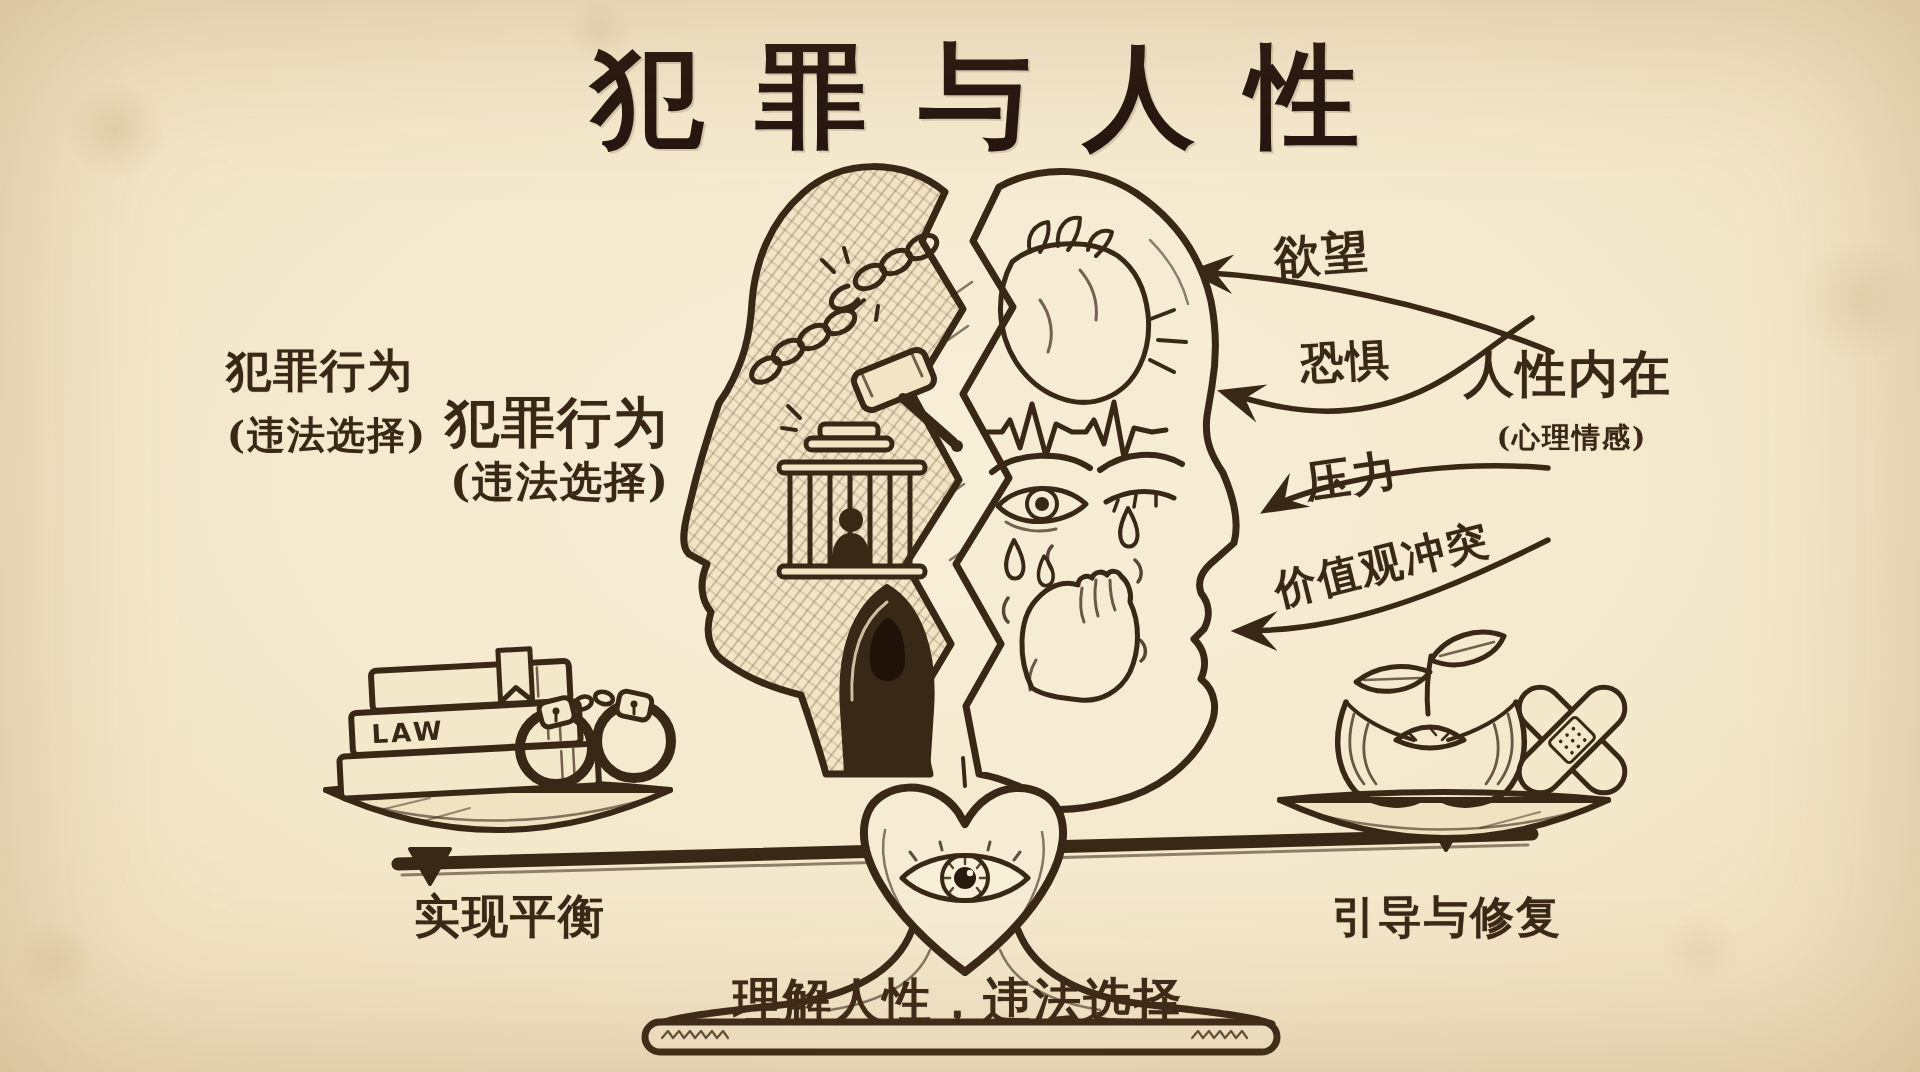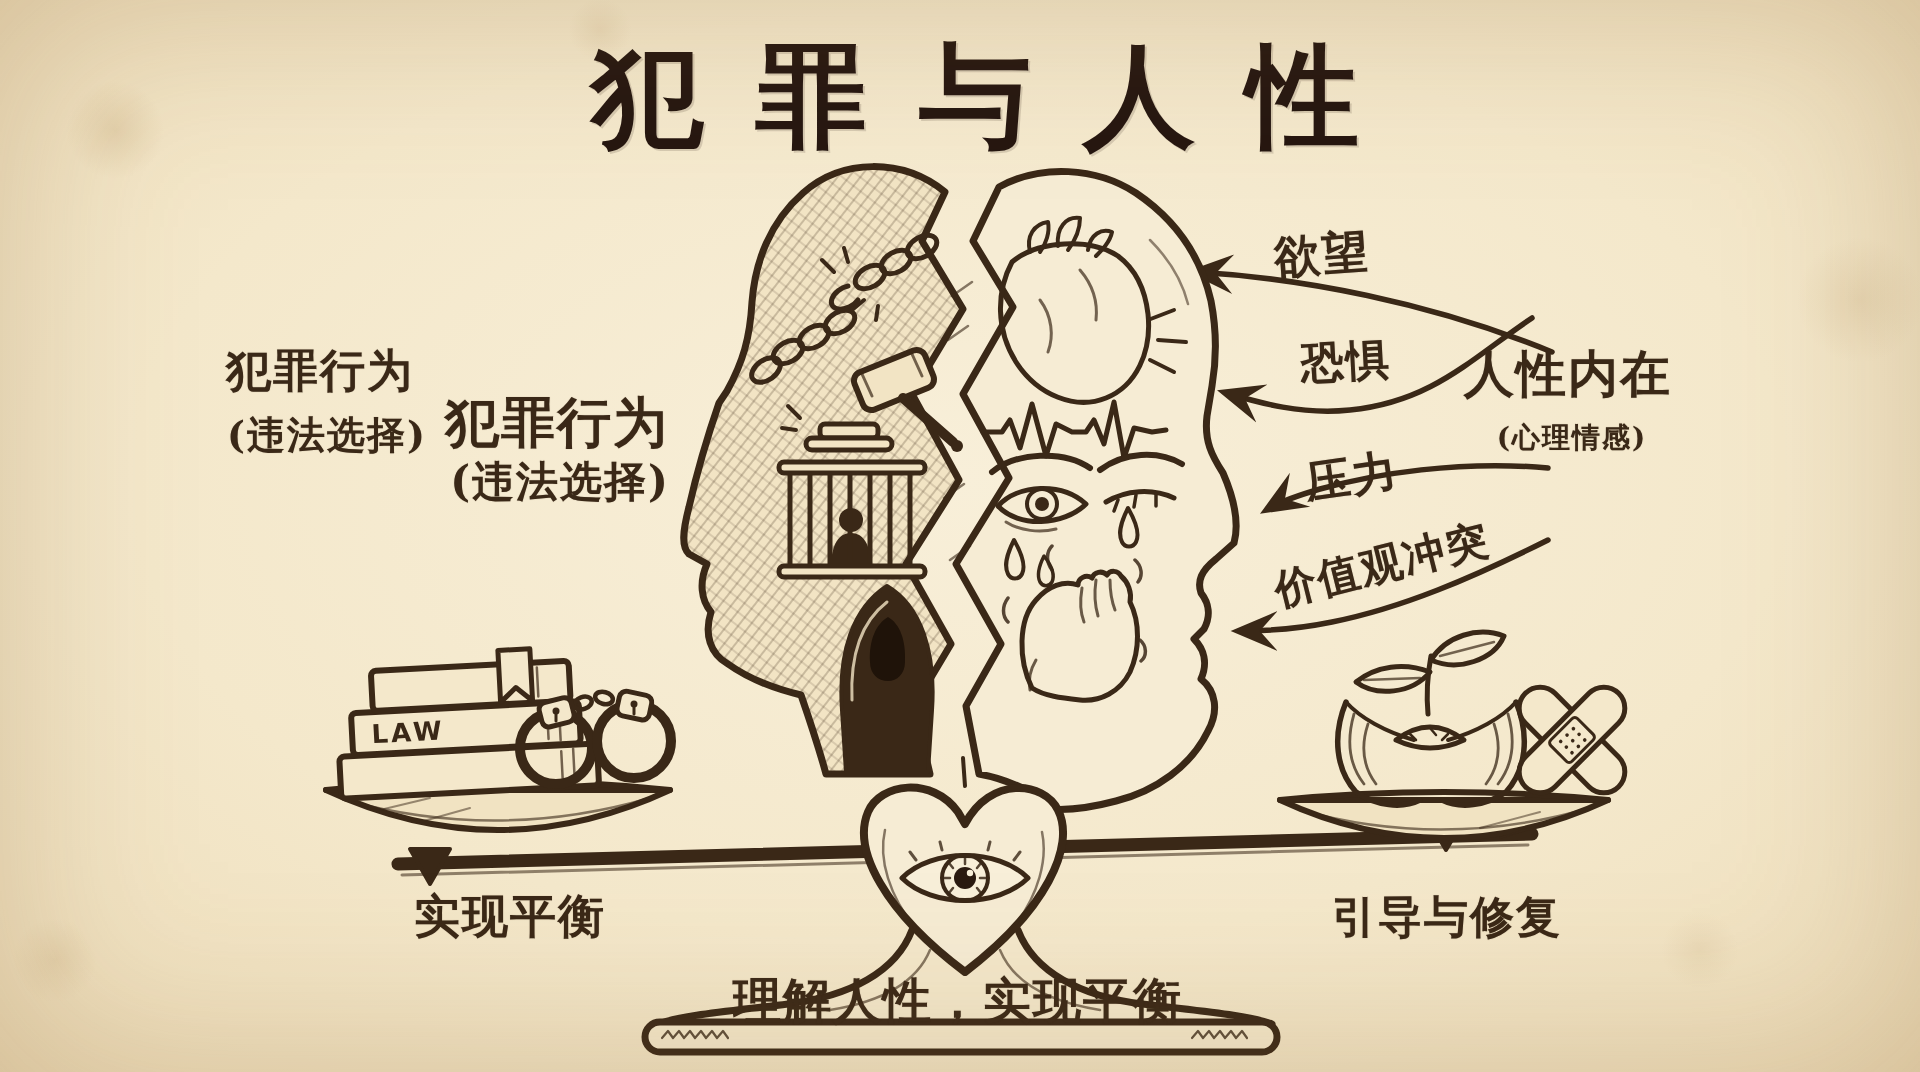--- a/index.html
+++ b/index.html
@@ -271,15 +271,15 @@
 <div class="txt" style="left:1568px;top:374px;font-size:50px;">人性内在</div>
 <div class="txt" style="left:1572px;top:438px;font-size:28px;font-weight:600;">(心理情感)</div>
 
 <div class="txt rot" style="left:1322px;top:255px;font-size:46px;transform:translate(-50%,-50%) rotate(-4deg);">欲望</div>
 <div class="txt rot" style="left:1346px;top:362px;font-size:43px;transform:translate(-50%,-50%) rotate(-3deg);">恐惧</div>
 <div class="txt rot" style="left:1352px;top:477px;font-size:45px;transform:translate(-50%,-50%) rotate(-8deg);">压力</div>
 <div class="txt rot" style="left:1382px;top:565px;font-size:42px;transform:translate(-50%,-50%) rotate(-14deg);">价值观冲突</div>
 
 <div class="txt" style="left:510px;top:917px;font-size:46px;">实现平衡</div>
 <div class="txt" style="left:1447px;top:917px;font-size:44px;">引导与修复</div>
-<div class="txt" style="left:958px;top:1001px;font-size:48px;">理解人性，实现平衡</div>
+<div class="txt" style="left:958px;top:1001px;font-size:48px;">理解人性，违法选择</div>
 
 </div>
 
 </body></html>

